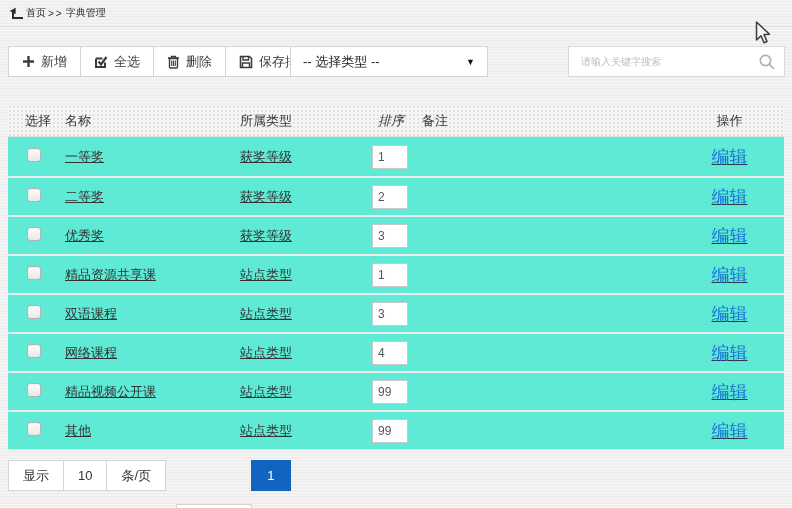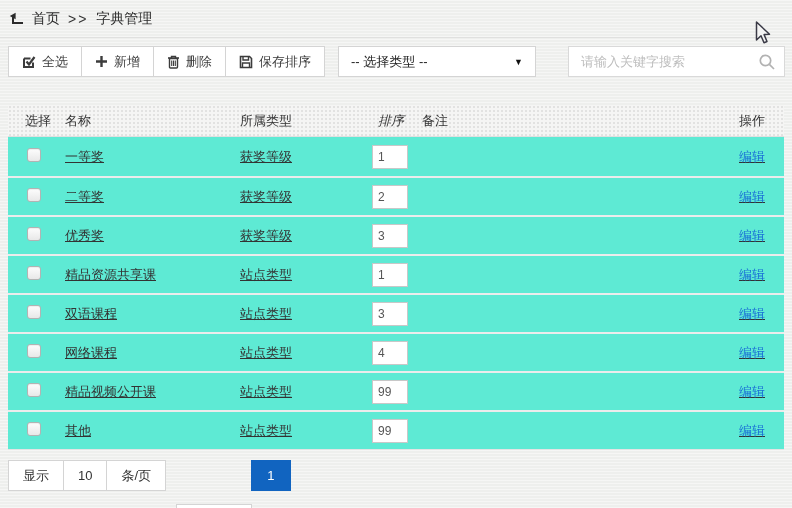--- a/index.html
+++ b/index.html
@@ -6,48 +6,48 @@
   html,body { width:792px; height:508px; overflow:hidden; }
   body {
     font-family:"Liberation Sans","DejaVu Sans",sans-serif;
     background:#eeefed;
     background-image:repeating-linear-gradient(0deg, rgba(255,255,255,.45) 0 1px, rgba(0,0,0,0) 1px 3px);
     position:relative;
     color:#333;
   }
   
   .breadcrumb {
-    position:absolute; top:0; left:0; right:0; height:38px;
-    display:flex; align-items:center; gap:8px; padding-left:9px;
-    font-size:14px; color:#2b2b2b;
+    position:absolute; top:0; left:0; right:0; height:27px;
+    display:flex; align-items:center; gap:2px; padding-left:9px;
+    font-size:10px; color:#2b2b2b;
     border-bottom:1px solid rgba(0,0,0,.06);
   }
   .bc-sep { letter-spacing:2px; color:#333; }
   
   .toolbar { position:absolute; top:46px; left:0; right:0; height:31px; }
   .btn-group { position:absolute; left:8px; top:0; display:flex; }
   .tb-btn {
     height:31px; background:#fff; border:1px solid #d4d4d4; margin-left:-1px;
     display:flex; align-items:center; gap:6px; padding:0 13px;
     font-size:13px; color:#3c3c3c; cursor:pointer; white-space:nowrap;
   }
   .tb-btn:first-child { margin-left:0; }
   .type-select {
     position:absolute; left:290px; top:0; width:198px; height:31px;
     background:#fff; border:1px solid #d4d4d4;
     display:flex; align-items:center; padding:0 12px;
-    font-size:13px; color:#222; cursor:pointer;margin-left:48px;
+    font-size:13px; color:#222; cursor:pointer;
   }
   .type-select .caret { margin-left:auto; font-size:9px; color:#111; }
   .search-box {
     position:absolute; left:568px; top:0; width:217px; height:31px;
   }
   .search-box input {
     width:100%; height:100%; border:1px solid #d9d9d9; background:#fff;
-    padding:0 32px 0 12px; font-size:13px; color:#333; outline:none;
+    padding:0 32px 0 12px; font-size:10px; color:#333; outline:none;
     font-family:inherit;
   }
   .search-box input::placeholder { color:#bdbdbd; }
   .search-box .mag { position:absolute; right:9px; top:7px; }
   
   .table {
     position:absolute; top:105px; left:8px; right:8px;
     background:#fff; border-bottom:1px solid #e4e4e4;
   }
   .thead {
@@ -62,32 +62,32 @@
   .row {
     height:39px; display:grid; align-items:center;
     grid-template-columns:57px 175px 132px 50px 1fr 90px;
     border-top:2px solid #ececec; background:#5eead4;
     font-size:13px; color:#333;text-decoration:underline;
   }
   .row:first-of-type { border-top:none; }
   .c1 { padding-left:17px; }
   .c4 { padding-left:0; }
   .thead .c4 { padding-left:6px;font-style:italic; }
-  .c6 { text-align:right; padding-right:19px; }
+  .c6 { text-align:center; padding-right:19px; }
   .checkbox {
     display:inline-block; width:14px; height:14px; margin-left:2px;
     border:1px solid #b3b3b3; border-radius:3px;
     background:linear-gradient(180deg,#fdfdfd,#e8e8e8);
     box-shadow:inset 0 1px 1px rgba(0,0,0,.06); cursor:pointer;
   }
   .sort-input {
     width:36px; height:24px; border:1px solid #c8c8c8; background:#fff;
     font-size:12px; color:#555; padding:0 5px; outline:none; font-family:inherit;
   }
-  .edit-link { color:#1a70d6; text-decoration:none; font-size:13px; cursor:pointer;margin-top:37px; }
+  .edit-link { color:#1a70d6; text-decoration:none; font-size:18px; cursor:pointer;margin-top:37px; }
   
   .pager { position:absolute; left:8px; top:460px; height:31px; display:flex; }
   .pg-cell {
     height:31px; background:#fff; border:1px solid #d4d4d4; margin-left:-1px;
     display:flex; align-items:center; padding:0 14px;
     font-size:13px; color:#333; white-space:nowrap;
   }
   .pg-cell.first { margin-left:0; }
   .pg-cell.gap { margin-left:10px;margin-top:44px; }
   .pg-cell.clickable { cursor:pointer; }
@@ -111,34 +111,34 @@
   </span>
   <span>首页</span>
   <span class="bc-sep">&gt;&gt;</span>
   <span>字典管理</span>
 </div>
 
 <div class="toolbar">
   <div class="btn-group">
     <div class="tb-btn">
       <span>
+        <svg width="13" height="13" viewBox="0 0 13 13">
+          <path d="M6.5 1 V12 M1 6.5 H12" stroke="#3c3c3c" stroke-width="2.4"></path>
+        </svg>
+      </span>
+      <span>新增</span>
+    </div>
+    <div class="tb-btn">
+      <span>
         <svg width="14" height="14" viewBox="0 0 14 14">
           <path d="M2 3.5 V12 H11 V7.5 M2 3.5 H8.5" fill="none" stroke="#3c3c3c" stroke-width="2"></path>
           <path d="M4.5 6.5 L7 9.5 L12.5 2" fill="none" stroke="#3c3c3c" stroke-width="2.2"></path>
         </svg>
       </span>
       <span>全选</span>
-    </div>
-    <div class="tb-btn">
-      <span>
-        <svg width="13" height="13" viewBox="0 0 13 13">
-          <path d="M6.5 1 V12 M1 6.5 H12" stroke="#3c3c3c" stroke-width="2.4"></path>
-        </svg>
-      </span>
-      <span>新增</span>
     </div>
     <div class="tb-btn">
       <span>
         <svg width="13" height="14" viewBox="0 0 13 14">
           <path d="M1 3 H12" stroke="#3c3c3c" stroke-width="1.6"></path>
           <path d="M4.5 3 V1.4 H8.5 V3" fill="none" stroke="#3c3c3c" stroke-width="1.4"></path>
           <path d="M2.5 3.6 H10.5 V12 Q10.5 13 9.5 13 H3.5 Q2.5 13 2.5 12 Z" fill="none" stroke="#3c3c3c" stroke-width="1.4"></path>
           <path d="M4.7 5.5 V11 M6.5 5.5 V11 M8.3 5.5 V11" stroke="#3c3c3c" stroke-width="1.1"></path>
         </svg>
       </span>

